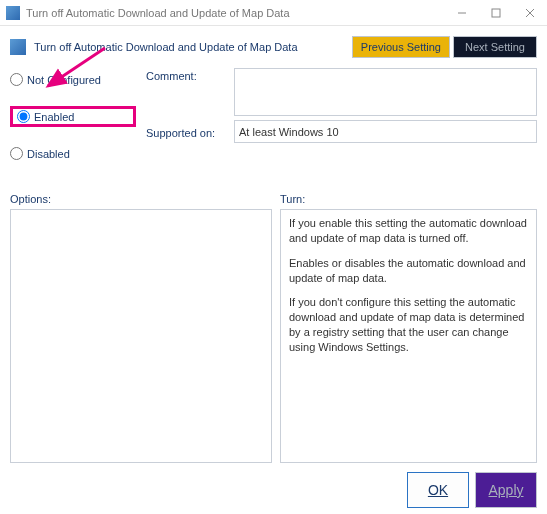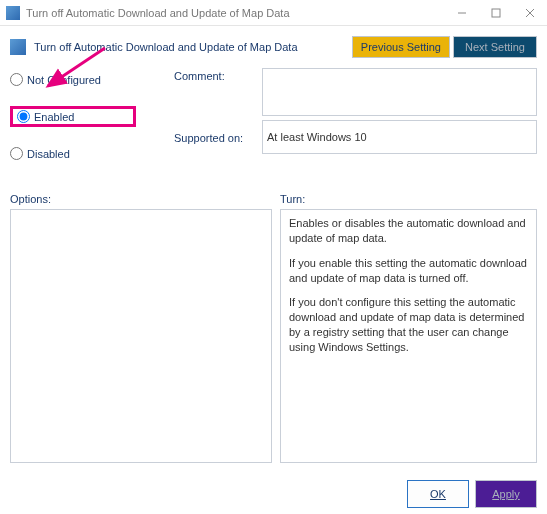--- a/index.html
+++ b/index.html
@@ -46,46 +46,46 @@
     height:22px; min-width:84px;
     border:1px solid #bfc6cf;
     background:#eab308;
     color:#1b3a6b;
     font-size:11px;
     padding:0 8px;
     cursor:pointer;
   }
   .nav-btn[disabled] {
     color:#a8b0bb;
-    background:#0c4a6e;
+    background:#0f172a;
     cursor:default;
   }
   .config-area {
     display:flex; padding: 6px 10px 10px 10px; gap:10px;
   }
   .radios { width:126px; padding-top:2px; }
   .radio-row { display:flex; align-items:center; gap:4px; margin:3px 0; font-size:11px; color:#1b3a6b; }
   .radio-row input { margin:0; }
   .highlight-box {
     border:3px solid #e6007e;
     padding: 1px 4px; margin:20px 0;
     display:flex; align-items:center; gap:4px;
   }
   .right-of-radios { flex:1; display:flex; flex-direction:column; gap:4px; }
   .field-row { display:flex; gap:8px; align-items:flex-start; }
-  .field-label { width:80px; text-align:left; color:#1b3a6b; padding-top:2px;margin-left:28px; }
+  .field-label { width:80px; text-align:left; color:#1b3a6b; padding-top:2px; }
   .comment-box {
     flex:1; height:48px;
     border:1px solid #c9cfd8;
     background:#fff;
     font-family:inherit; font-size:11px;
     resize:none; padding:3px;
   }
   .supported-box {
-    flex:1; height:34px;
+    flex:1; height:23px;
     border:1px solid #c9cfd8;
     background:#fff;
     font-family:inherit; font-size:11px;
     padding:2px 4px;
     color:#333;
     display:flex; align-items:center;
   }
   .mid-labels {
     display:flex; padding: 20px 10px 4px 10px;
     color:#1b3a6b;
@@ -107,25 +107,25 @@
     padding:6px 8px;
     color:#333;
     overflow:auto;
   }
   .help-box p { margin:0 0 10px 0; font-size:11px; line-height:1.35; }
   .footer {
     position:absolute; bottom:6px; right:10px;
     display:flex; gap:6px;
   }
   .dlg-btn {
-    height:28px; min-width:62px;
+    height:36px; min-width:62px;
     border:1px solid #bfc6cf;
     background:#fdfdfd;
     color:#1b3a6b;
-    font-size:11px;
+    font-size:14px;
     cursor:pointer;
     text-decoration:underline;
   }
   .dlg-btn.primary { border:1px solid #2a73c4; }
   .dlg-btn[disabled] { color:#a8b0bb; background:#4c1d95; cursor:default; }
   
   .arrow-svg {
     position:absolute;
     left:40px; top:44px;
     pointer-events:none;
@@ -200,22 +200,22 @@
 </div>
 
 <div class="mid-labels">
   <div class="lbl-options">Options:</div>
   <div class="lbl-help">Turn:</div>
 </div>
 
 <div class="boxes">
   <div class="options-box"></div>
   <div class="help-box">
+    <p>If you enable this setting the automatic download and update of map data is turned off.</p>
     <p>Enables or disables the automatic download and update of map data.</p>
-    <p>If you enable this setting the automatic download and update of map data is turned off.</p>
     <p>If you don't configure this setting the automatic download and update of map data is determined by a registry setting that the user can change using Windows Settings.</p>
   </div>
 </div>
 
 <div class="footer">
   <button class="dlg-btn primary">OK</button>
   <button class="dlg-btn" disabled="">Apply</button>
 </div>
 
 <svg class="arrow-svg" width="80" height="50">

